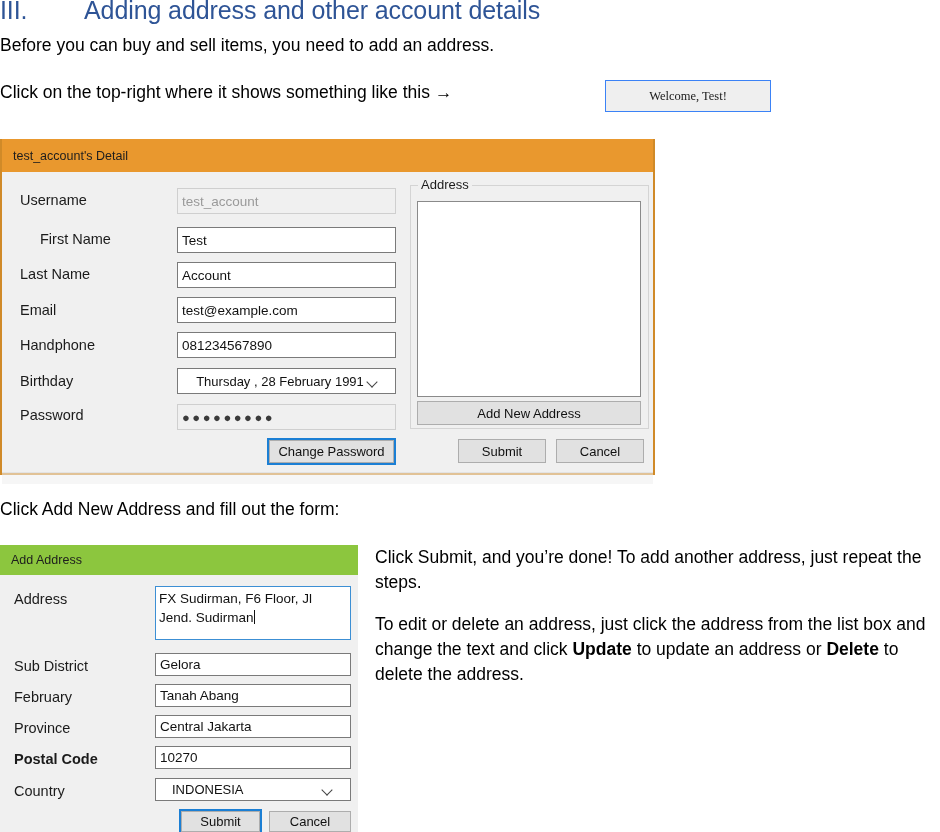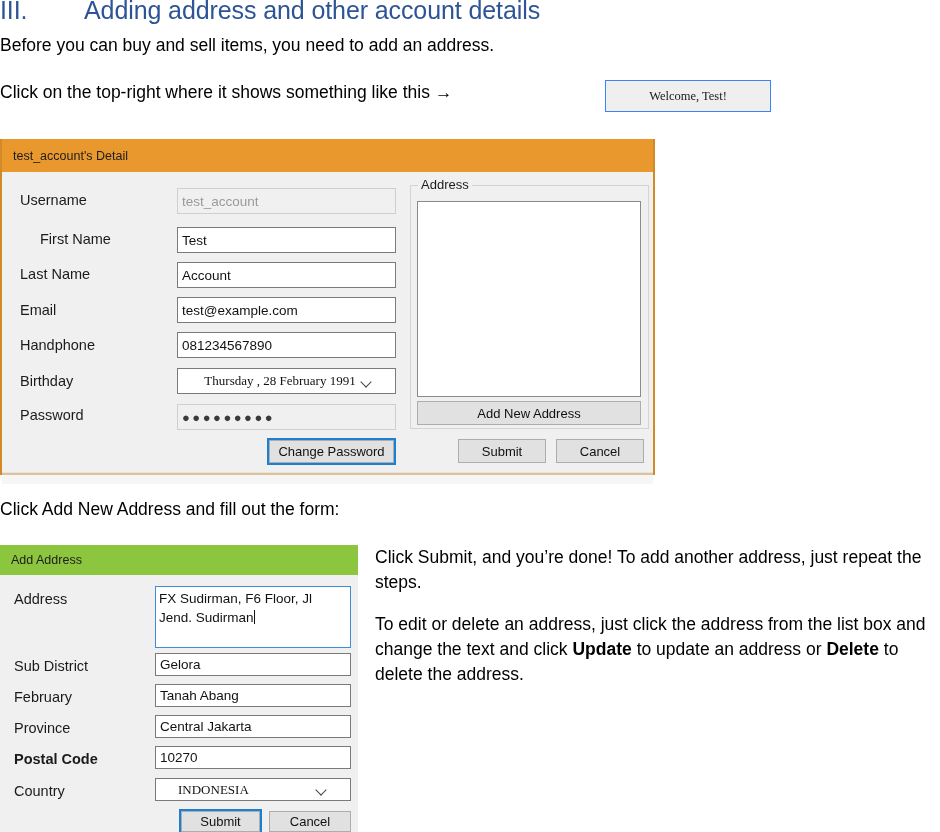--- a/index.html
+++ b/index.html
@@ -95,23 +95,22 @@
     border:1px solid #CFCFCF;
     color:#9A9A9A;
   }
   .wf-combo{
     position:absolute;
     box-sizing:border-box;
     background:#ffffff;
     border:1px solid #7A7A7A;
     font-size:13px;color:#111;
     display:flex;align-items:center;
-    padding:0 22px;
+    padding:0 16px;
     overflow:hidden;
-    font-family:Liberation Serif, serif;
   }
   .wf-combo .cv{flex:1 1 auto;white-space:nowrap;overflow:hidden;}
   .chev{
     width:13px;height:13px;flex:0 0 auto;position:relative;
   }
   .chev:before{
     content:"";position:absolute;left:2px;top:3px;
     width:7px;height:7px;
     border-right:1.6px solid #444;border-bottom:1.6px solid #444;
     transform:rotate(45deg);
@@ -273,21 +272,21 @@
     <span>Add Address</span>
   </div>
 
   <div class="wf-label" style="left:14px;top:46px;">Address</div>
   <div class="wf-label" style="left:14px;top:113px;">Sub District</div>
   <div class="wf-label" style="left:14px;top:144px;">February</div>
   <div class="wf-label" style="left:14px;top:175px;">Province</div>
   <div class="wf-label" style="left:14px;top:206px;font-weight:bold;">Postal Code</div>
   <div class="wf-label" style="left:14px;top:238px;">Country</div>
 
-  <div class="wf-textarea" style="left:155px;top:41px;width:196px;height:62px;">
+  <div class="wf-textarea" style="left:155px;top:41px;width:196px;height:54px;">
     <div>FX Sudirman, F6 Floor, Jl</div>
     <div><span>Jend. Sudirman</span><span class="caret"></span></div>
   </div>
 
   <div class="wf-input" style="left:155px;top:108px;width:196px;height:23px;">
     <span>Gelora</span>
   </div>
   <div class="wf-input" style="left:155px;top:139px;width:196px;height:23px;">
     <span>Tanah Abang</span>
   </div>

